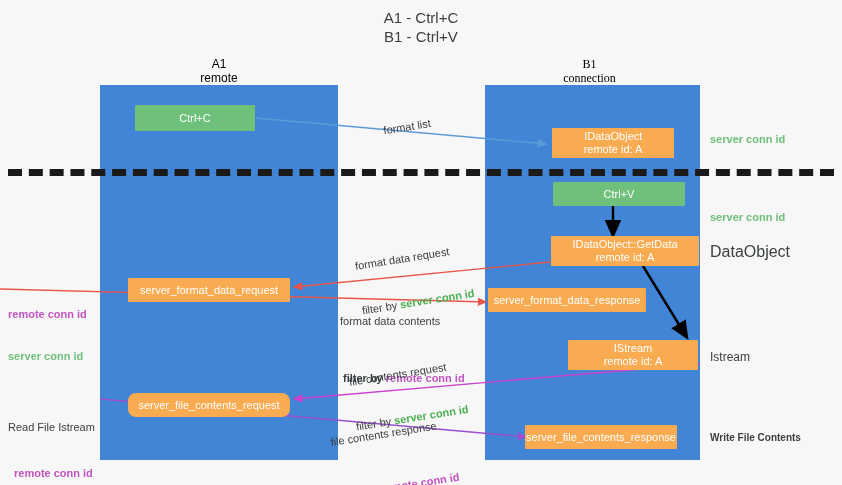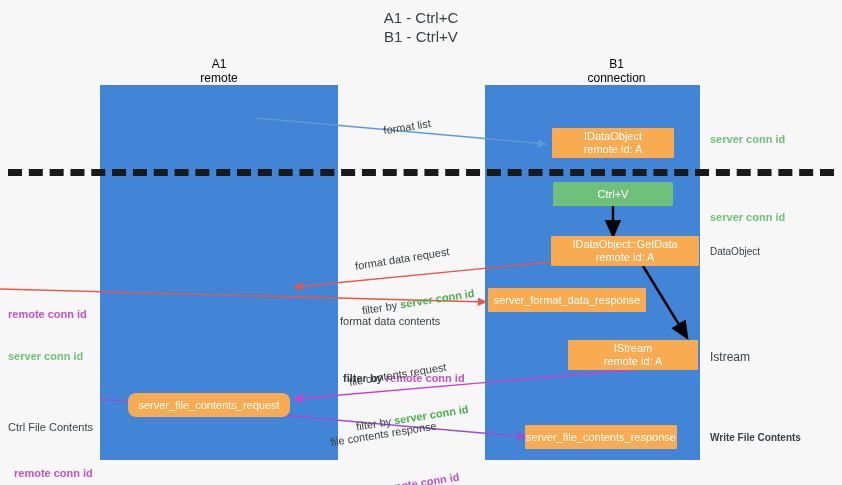--- a/index.html
+++ b/index.html
@@ -34,21 +34,21 @@
 
   .lane-head {
     position: absolute;
     text-align: center;
     font-size: 12px;
     line-height: 14px;
     color: #000000;
     white-space: pre;
   }
   .lane-head-a { left: 100px; top: 57px; width: 238px; }
-  .lane-head-b { left: 509px; top: 57px; width: 215px; }
+  .lane-head-b { left: 482px; top: 57px; width: 215px; font-family: Liberation Serif, serif; }
 
   .node {
     position: absolute;
     box-sizing: border-box;
     display: flex;
     flex-direction: column;
     align-items: center;
     justify-content: center;
     text-align: center;
     color: #ffffff;
@@ -139,29 +139,31 @@
 
     <line x1="643" y1="266" x2="686" y2="336" stroke="#000000" stroke-width="2.4" marker-end="url(#ah-black)"></line>
 
     <line x1="700" y1="364" x2="294" y2="399" stroke="#cc3fcc" stroke-width="1.4" marker-end="url(#ah-magenta)"></line>
 
     <line x1="100" y1="399" x2="526" y2="437" stroke="#9b4fd0" stroke-width="1.4" marker-end="url(#ah-purple)"></line>
   </svg>
 
   <div class="dashline"></div>
 
-
-  <div class="node orange" style="left:552px; top:128px; width:122px; height:30px;">IDataObject
+  <div class="node green" style="left:135px; top:105px; width:120px; height:26px;">Ctrl+C</div>
+
+  <div class="node orange" style="left:552px; top:128px; width:122px; height:30px;text-align:right;">IDataObject
 remote id: A</div>
 
-  <div class="node green" style="left:553px; top:182px; width:120px; height:24px;">Ctrl+V</div>
+  <div class="node green" style="left:553px; top:182px; width:132px; height:24px;">Ctrl+V</div>
 
   <div class="node orange" style="left:551px; top:236px; width:148px; height:30px;">IDataObject::GetData
 remote id: A</div>
 
+  <div class="node orange" style="left:128px; top:278px; width:162px; height:24px;">server_format_data_request</div>
 
   <div class="node orange" style="left:488px; top:288px; width:158px; height:24px;text-align:center;">server_format_data_response</div>
 
   <div class="node orange" style="left:568px; top:340px; width:130px; height:30px;">IStream
 remote id: A</div>
 
   <div class="node orange" style="left:128px; top:393px; width:162px; height:24px;border-radius:8px;">server_file_contents_request</div>
 
   <div class="node orange" style="left:525px; top:425px; width:152px; height:24px;">server_file_contents_response</div>
 
@@ -188,24 +190,24 @@
     <div>file contents response</div>
     <div style="margin-top:9px;"><span style="font-weight:bold;">filter by </span><span class="hl-magenta">remote conn id</span></div>
   </div>
 
   <div class="sidelabel" style="left:8px; top:279px;">
     <div class="c-magenta">remote conn id</div>
     <div class="c-green">server conn id</div>
   </div>
 
   <div class="sidelabel" style="left:8px; top:392px;">
-    <div class="c-dark">Ctrl File Contents</div>
+    <div class="c-dark">Read File Istream</div>
     <div class="c-magenta" style="margin-top:4px; margin-left:6px;">remote conn id</div>
     
   </div>
 
   <div class="sidelabel c-green" style="left:710px; top:132px;">server conn id</div>
   <div class="sidelabel c-green" style="left:710px; top:210px;">server conn id</div>
-  <div class="sidelabel c-dark" style="left:710px; top:245px; font-size:10px;">DataObject</div>
+  <div class="sidelabel c-dark" style="left:710px; top:245px; font-size:16px;">DataObject</div>
   <div class="sidelabel c-dark" style="left:710px; top:350px; font-size:12px;">Istream</div>
   <div class="sidelabel c-dark" style="left:710px; top:431px; font-size:10px;font-weight:bold;">Write File Contents</div>
 
 </div>
 
 </body></html>

